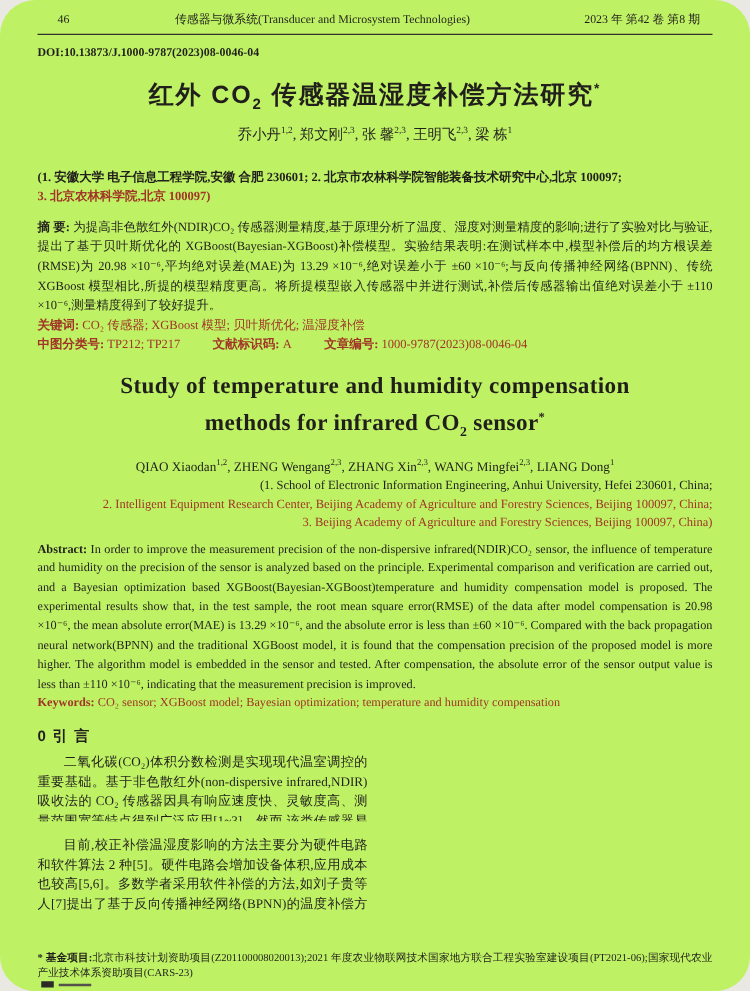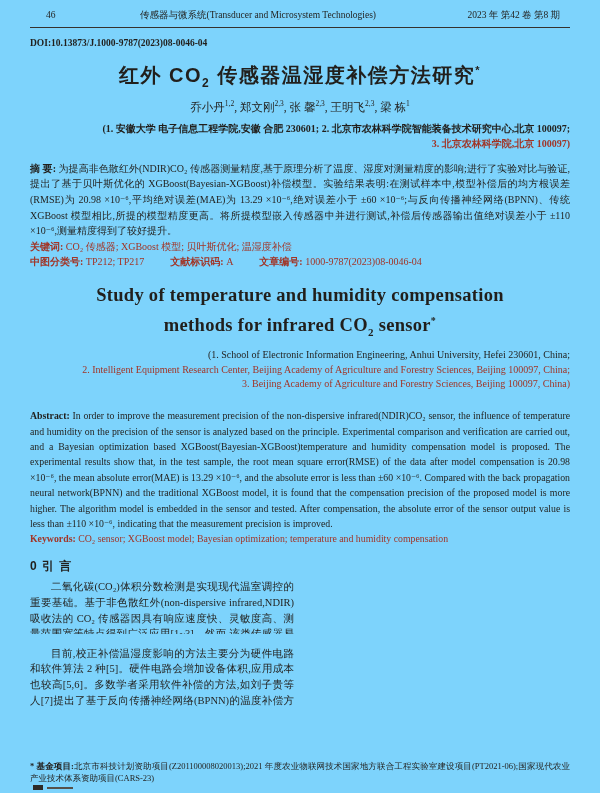--- a/index.html
+++ b/index.html
@@ -1,25 +1,26 @@
 <!DOCTYPE html>
 <html><head>
 <meta charset="utf-8">
 <style>
   * { box-sizing: border-box; margin: 0; padding: 0; }
   html,body { background:#e9e8e3; }
   .page {
     position: relative;
     width: 600px; height: 793px;
     margin: 0 auto;
-    background: #7dd3fc;
+    background: #bef264;
     color: #211f1c;
     font-family: "Liberation Serif", "DejaVu Serif", serif;
     overflow: hidden;
     padding: 7px 30px 0 30px;
+    border-radius: 28px;
   }
   .red { color: #a13527; }
   .b { font-weight: bold; }
 
   
   .jheader { display: flex; align-items: baseline; font-size: 9.5px; padding: 2px 10px 0 16px; }
   .jheader .pg { width: 60px; }
   .jheader .jt { flex: 1; text-align: center; }
   .jheader .iss { width: 150px; text-align: right; }
   .hrule { border-top: 1.7px solid #35322e; margin-top: 5px; }
@@ -29,38 +30,38 @@
   .cn-title {
     text-align: center; font-size: 20px; font-weight: bold; letter-spacing: 1.5px;
     margin-top: 14px; font-family: "Liberation Sans", "DejaVu Sans", sans-serif;
   }
   .cn-title sub { font-size: 12px; }
   .cn-title sup { font-size: 11px; }
 
   .authors-line { text-align: center; font-size: 11.5px; margin-top: 9px; }
   .authors-line sup { font-size: 7.5px; }
 
-  .cn-affils { text-align: right; font-size: 10px; font-weight: bold; line-height: 15px; margin-top: 6px; }
+  .cn-affils { text-align: left; font-size: 10px; font-weight: bold; line-height: 15px; margin-top: 20px; }
 
   .abstract-cn { margin-top: 10px; font-size: 10px; line-height: 15.6px; text-align: justify; }
   .kw-line { font-size: 10px; line-height: 15.6px; }
   .clc-line { font-size: 10px; line-height: 15.6px; }
   .clc-line .gap { margin-left: 26px; }
 
   .en-title {
     text-align: center; font-size: 18.5px; font-weight: bold; line-height: 25px;
     margin-top: 13px; letter-spacing: 0.3px;
   }
   .en-title sub { font-size: 11px; }
   .en-title sup { font-size: 10px; }
   .en-authors { text-align: center; font-size: 10.5px; margin-top: 7px; }
   .en-authors sup { font-size: 7px; }
   .en-affils { text-align: right; font-size: 10px; font-weight: normal; line-height: 14.8px; margin-top: 3px; }
 
-  .abstract-en { margin-top: 16px; font-size: 9.8px; line-height: 15.4px; text-align: justify; }
+  .abstract-en { margin-top: 5px; font-size: 9.8px; line-height: 15.4px; text-align: justify; }
   .en-kw { font-size: 9.8px; line-height: 15.4px; }
 
   .body-cols { display: flex; gap: 12px; margin-top: 11px; height: 150px; flex-direction: column; }
   .col { width: 264px; overflow: hidden; font-size: 10.5px; line-height: 15.6px; text-align: justify; }
   .col-left { display: flex; flex-direction: column; }
   .sec-head {
     font-size: 12px; font-weight: bold; margin: 1px 0 5px 0;
     font-family: "Liberation Sans", "DejaVu Sans", sans-serif; letter-spacing: 1px;
   }
   .para { text-indent: 2em; }
@@ -101,20 +102,21 @@
 
   <div class="kw-line red"><span class="b">关键词:</span><span> CO₂ 传感器; XGBoost 模型; 贝叶斯优化; 温湿度补偿</span></div>
 
   <div class="clc-line red"><span class="b">中图分类号:</span><span> TP212; TP217</span><span class="gap b">文献标识码:</span><span> A</span><span class="gap b">文章编号:</span><span> 1000-9787(2023)08-0046-04</span></div>
 
   <h2 class="en-title">
     <div>Study of temperature and humidity compensation</div>
     <div><span>methods for infrared CO</span><sub>2</sub><span> sensor</span><sup>*</sup></div>
   </h2>
 
+  <div class="en-authors"><span>QIAO Xiaodan</span><sup>1,2</sup><span>, </span><span>ZHENG Wengang</span><sup>2,3</sup><span>, </span><span>ZHANG Xin</span><sup>2,3</sup><span>, </span><span>WANG Mingfei</span><sup>2,3</sup><span>, </span><span>LIANG Dong</span><sup>1</sup></div>
 
   <div class="en-affils">
     <div>(1. School of Electronic Information Engineering, Anhui University, Hefei 230601, China;</div>
     <div class="red">2. Intelligent Equipment Research Center, Beijing Academy of Agriculture and Forestry Sciences, Beijing 100097, China;</div>
     <div class="red">3. Beijing Academy of Agriculture and Forestry Sciences, Beijing 100097, China)</div>
   </div>
 
   <div class="abstract-en"><span class="b">Abstract:</span><span> In order to improve the measurement precision of the non-dispersive infrared(NDIR)CO₂ sensor, the influence of temperature and humidity on the precision of the sensor is analyzed based on the principle. Experimental comparison and verification are carried out, and a Bayesian optimization based XGBoost(Bayesian-XGBoost)temperature and humidity compensation model is proposed. The experimental results show that, in the test sample, the root mean square error(RMSE) of the data after model compensation is 20.98 ×10⁻⁶, the mean absolute error(MAE) is 13.29 ×10⁻⁶, and the absolute error is less than ±60 ×10⁻⁶. Compared with the back propagation neural network(BPNN) and the traditional XGBoost model, it is found that the compensation precision of the proposed model is more higher. The algorithm model is embedded in the sensor and tested. After compensation, the absolute error of the sensor output value is less than ±110 ×10⁻⁶, indicating that the measurement precision is improved.</span></div>
 
   <div class="en-kw red"><span class="b">Keywords:</span><span> CO₂ sensor; XGBoost model; Bayesian optimization; temperature and humidity compensation</span></div>

